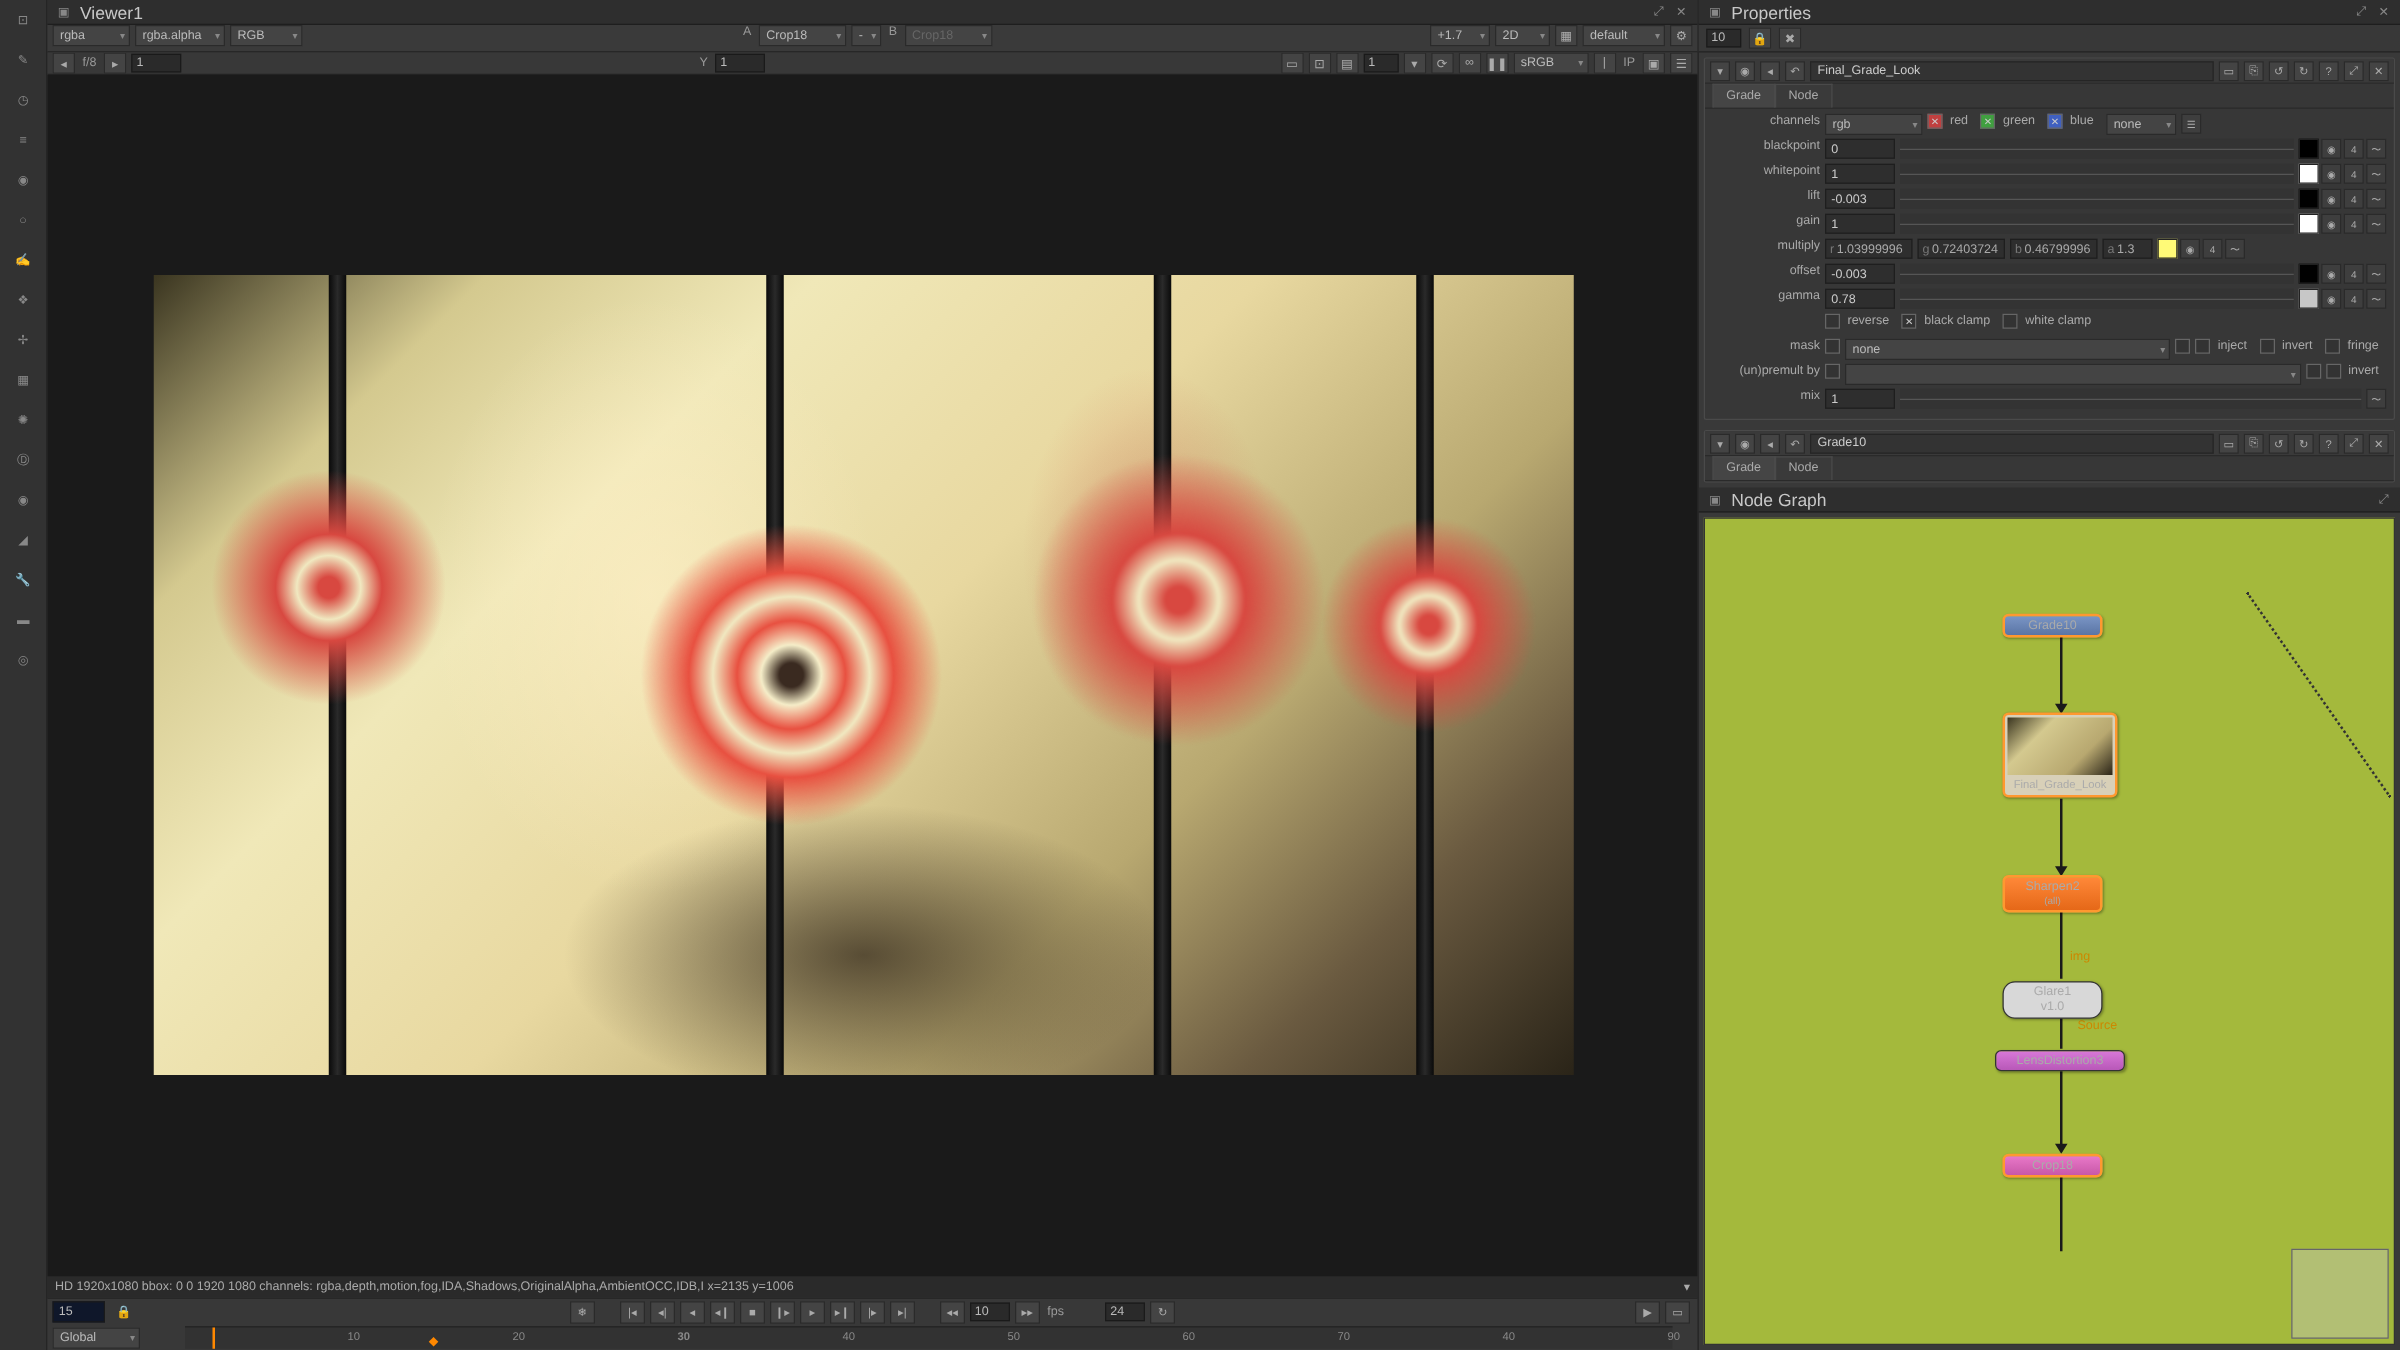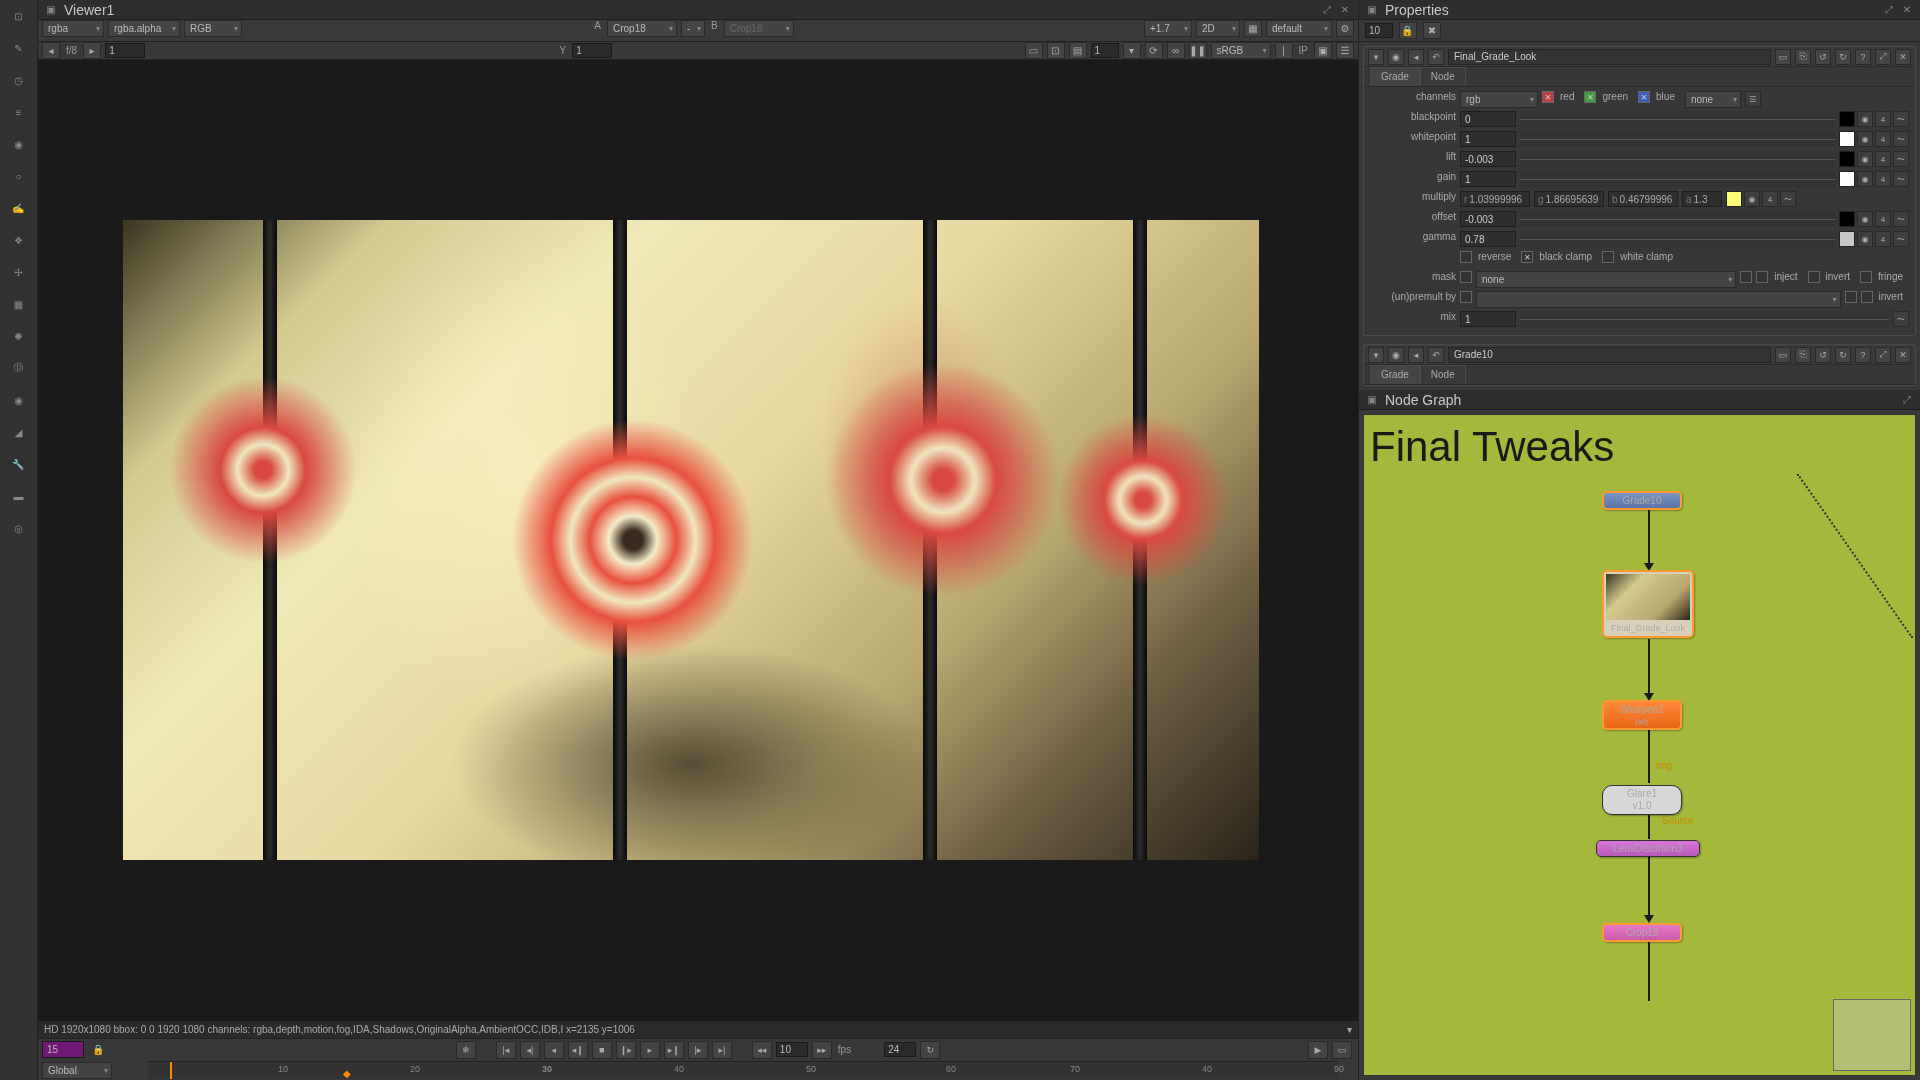--- a/index.html
+++ b/index.html
@@ -36,21 +36,21 @@
 .pw3{left:680px;top:100px;width:280px;height:320px;background:radial-gradient(circle at 50% 50%,#d84840 5%,#f0e8c0 15%,#d84840 25%,transparent 55%);transform:rotate(25deg);filter:blur(1px)}
 .pw4{left:920px;top:160px;width:200px;height:240px;background:radial-gradient(circle at 50% 50%,#d84840 5%,#f0e8c0 15%,#d84840 25%,transparent 55%);transform:rotate(-5deg);filter:blur(1px)}
 .pole{position:absolute;width:14px;background:linear-gradient(90deg,#0a0a0a,#2a2a2a,#0a0a0a);top:0;bottom:0}
 .pole1{left:140px} .pole2{left:490px} .pole3{left:800px} .pole4{left:1010px}
 
 .info-bar{height:18px;background:#2a2a2a;border-top:1px solid #1a1a1a;color:#aaa;padding:0 6px;display:flex;align-items:center;font-size:10px}
 .info-bar .arrow{margin-left:auto;cursor:pointer}
 
 .timeline{height:42px;background:#383838;border-top:1px solid #222;display:flex;flex-direction:column}
 .tl-controls{height:22px;display:flex;align-items:center;padding:0 4px;gap:4px;justify-content:center;position:relative}
-.tl-frame-box{background:#701a75;border:1px solid #1a1a1a;height:17px;width:42px;color:#bbb;padding:0 4px;position:absolute;left:4px}
+.tl-frame-box{background:#0f172a;border:1px solid #1a1a1a;height:17px;width:42px;color:#bbb;padding:0 4px;position:absolute;left:4px}
 .play-btn{width:20px;height:18px;background:#444;border:1px solid #2a2a2a;display:flex;align-items:center;justify-content:center;cursor:pointer;font-size:9px}
 .tl-ruler-row{height:20px;display:flex;align-items:center;position:relative}
 .tl-dd{position:absolute;left:4px}
 .ruler{position:absolute;left:110px;right:20px;height:18px;background:#323232;border-top:1px solid #222}
 .ruler-tick{position:absolute;top:2px;font-size:9px;color:#888}
 .playhead{position:absolute;top:0;width:2px;height:100%;background:#ff8800}
 .marker{position:absolute;bottom:0;font-size:10px;color:#ff8800}
 
 
 .props-top{height:22px;background:#383838;display:flex;align-items:center;padding:0 6px;gap:6px;border-bottom:1px solid #222}
@@ -329,21 +329,21 @@
           </div>
       </div>
       <div class="prop-row">
         <div class="prop-label">multiply</div>
         <div class="multi-field">
             <span class="prefix">r</span>
             <span>1.03999996</span>
           </div>
         <div class="multi-field">
             <span class="prefix">g</span>
-            <span>1.86695639</span>
+            <span>0.72403724</span>
           </div>
         <div class="multi-field">
             <span class="prefix">b</span>
             <span>0.46799996</span>
           </div>
         <div class="multi-field" style="width:40px">
             <span class="prefix">a</span>
             <span>1.3</span>
           </div>
         <div class="prop-extras">
@@ -437,21 +437,20 @@
   </div>
 
   <div class="panel-header">
     <span class="hdr-icn">▣</span>
     <span class="panel-title">Node Graph</span>
     <div class="icons">
         <span class="hdr-icn">⤢</span>
       </div>
   </div>
   <div class="node-graph">
-    <div class="bg-label">Final Tweaks</div>
     <div class="diag"></div>
 
     <div class="conn" style="top:94px;height:60px"></div>
     <div class="arrow-down" style="top:148px"></div>
     <div class="conn" style="top:224px;height:60px"></div>
     <div class="arrow-down" style="top:278px"></div>
     <div class="conn" style="top:306px;height:62px"></div>
     <span class="conn-label" style="left:292px;top:345px">img</span>
     <div class="conn" style="top:396px;height:28px"></div>
     <span class="conn-label" style="left:298px;top:400px">Source</span>

